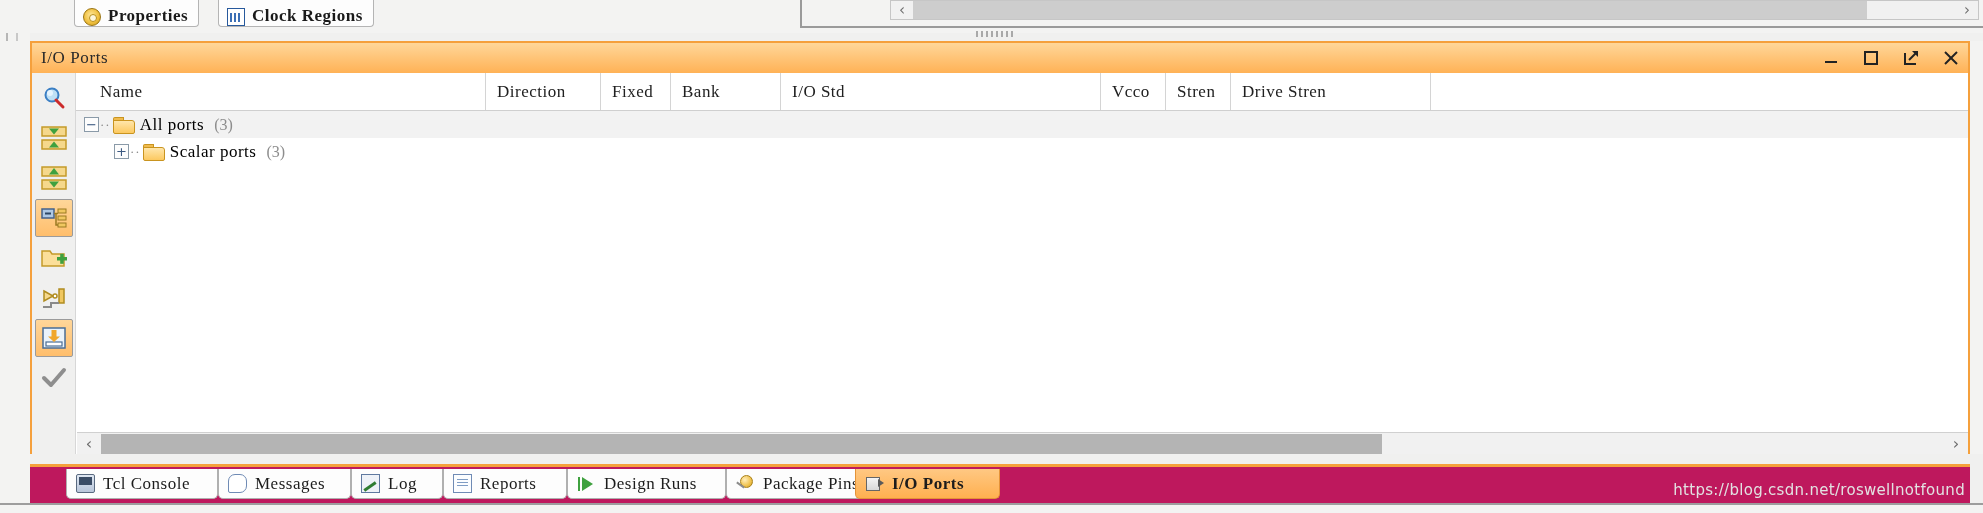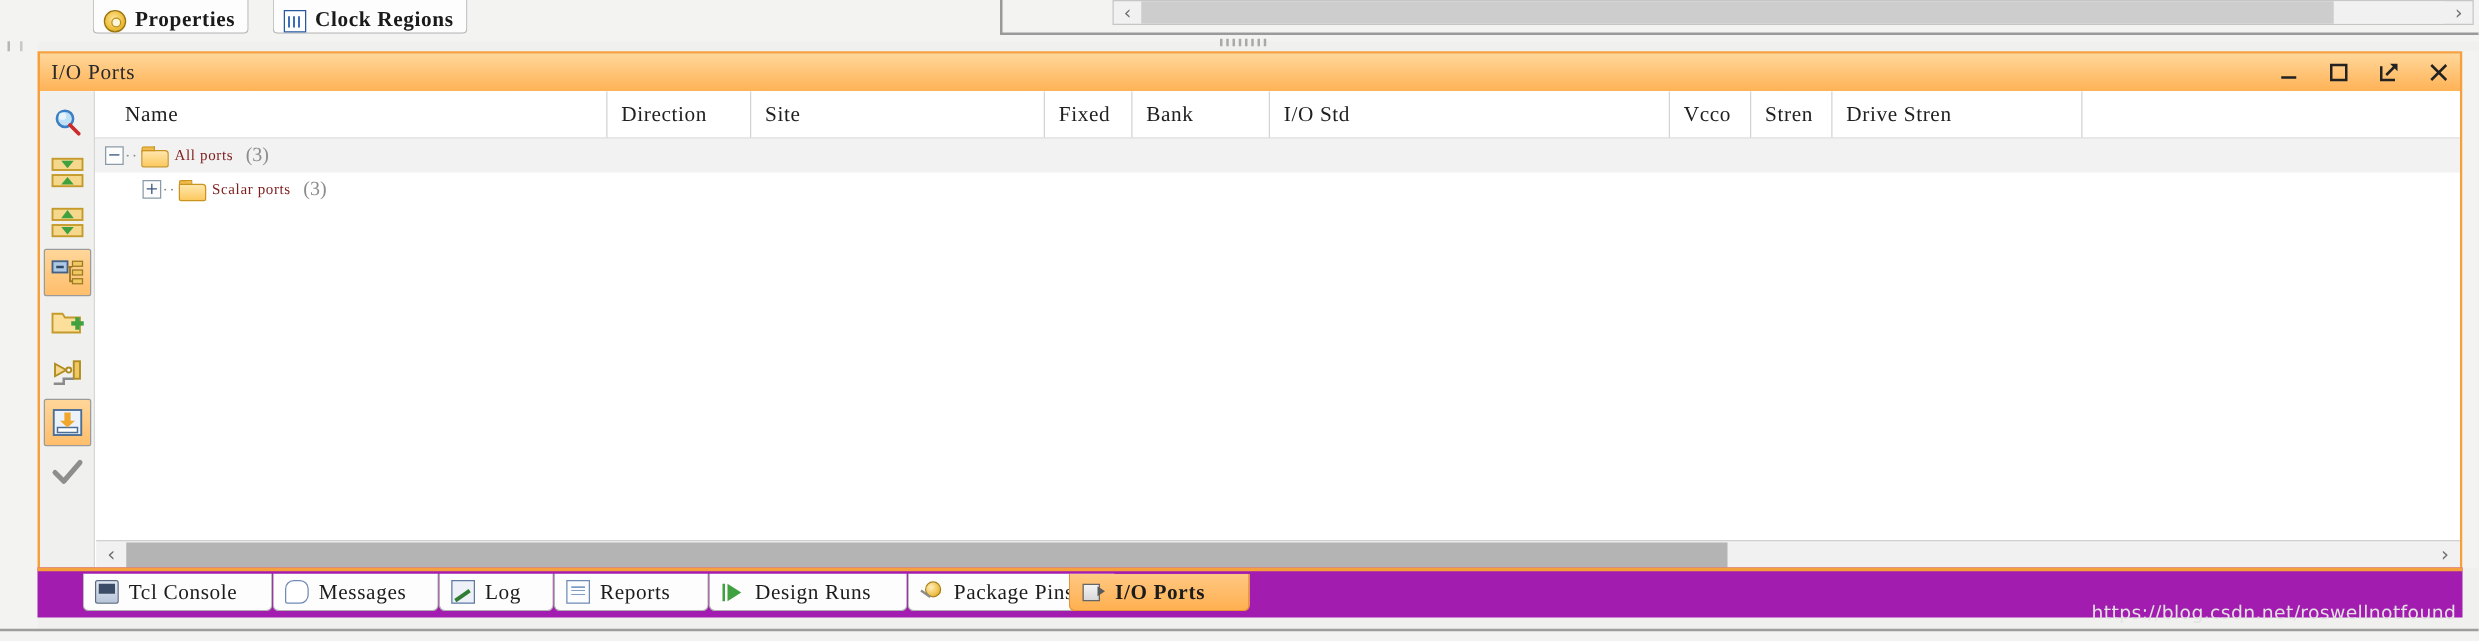--- a/index.html
+++ b/index.html
@@ -150,37 +150,37 @@
   .folder::before {
     content: ""; position: absolute; left: 0; top: 0; width: 9px; height: 4px;
     background: #f0bb4e; border: 1px solid #c9941f; border-bottom: none;
     border-top-left-radius: 2px;
   }
   .folder::after {
     content: ""; position: absolute; left: 0; top: 3px; width: 20px; height: 12px;
     background: linear-gradient(to bottom, #ffe6ab, #fcc960);
     border: 1px solid #c9941f; border-radius: 1px 3px 2px 2px;
   }
-  .row-label { font-size: 12px; color: #7f1d1d; letter-spacing: .5px; font-family: "Liberation Serif", serif; }
+  .row-label { font-size: 17px; color: #000000; letter-spacing: .5px; font-family: "Liberation Serif", serif; }
   .row-count { font-size: 16px; color: #8d8d8d; margin-left: 10px; font-family: "Liberation Serif", serif; }
 
   
   #io-hscroll {
     position: absolute; left: 45px; right: 0; bottom: 0; height: 22px;
     background: #f1f1f1; border-top: 1px solid #d0d0d0;
     display: flex; align-items: center;
   }
   #io-hscroll .sb-arrow { width: 24px; text-align: center; color: #6d6d6d; font-size: 16px; font-family: "DejaVu Sans", sans-serif; }
   #io-hscroll .sb-track { position: relative; flex: 1; height: 20px; }
   #io-hscroll .sb-thumb { position: absolute; left: 0; top: 0; width: 69.5%; height: 20px; background: #b4b4b4; }
 
   
   #bottom-bar {
-    position: absolute; left: 30px; top: 454px; width: 1940px; height: 40px;
-    background: #a21caf;
+    position: absolute; left: 30px; top: 464px; width: 1940px; height: 40px;
+    background: #be185d;
     border-top: 3px solid #f5a03c;
   }
   .btab {
     position: absolute; top: 2px; height: 30px;
     background: #fdfdfd;
     border: 1px solid #b0b0b0;
     border-top: none;
     border-radius: 0 0 5px 5px;
     display: flex; align-items: center; padding: 0 11px 0 9px;
     font-size: 17px; color: #1c1c1c; letter-spacing: .5px; white-space: nowrap;
@@ -389,21 +389,20 @@
         <svg width="28" height="26" viewBox="0 0 28 26">
           <polyline points="4,13 11,20 24,5" fill="none" stroke="#8e8e8e" stroke-width="4" stroke-linecap="round" stroke-linejoin="round"></polyline>
         </svg>
       </div>
     </div>
 
     <div id="io-table-wrap">
       <div id="io-header">
           <div class="th" style="width: 410px; padding-left: 24px;">Name</div>
           <div class="th" style="width: 115px;">Direction</div>
-          <div class="th" style="width: 235px;">Site</div>
           <div class="th" style="width: 70px;">Fixed</div>
           <div class="th" style="width: 110px;">Bank</div>
           <div class="th" style="width: 320px;">I/O Std</div>
           <div class="th" style="width: 65px;">Vcco</div>
           <div class="th" style="width: 65px;">Stren</div>
           <div class="th" style="width: 200px;">Drive Stren</div>
         </div>
       <div id="io-rows">
           <div class="trow alt" style="padding-left: 8px;">
             <span class="expander">−</span>

